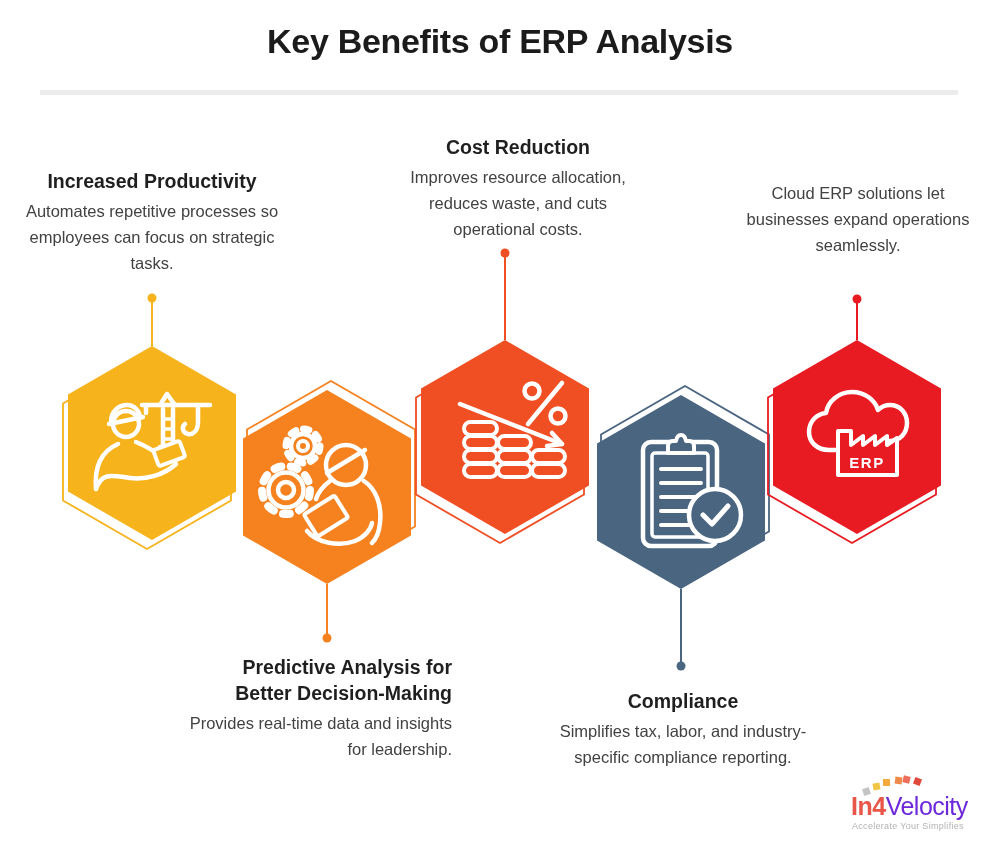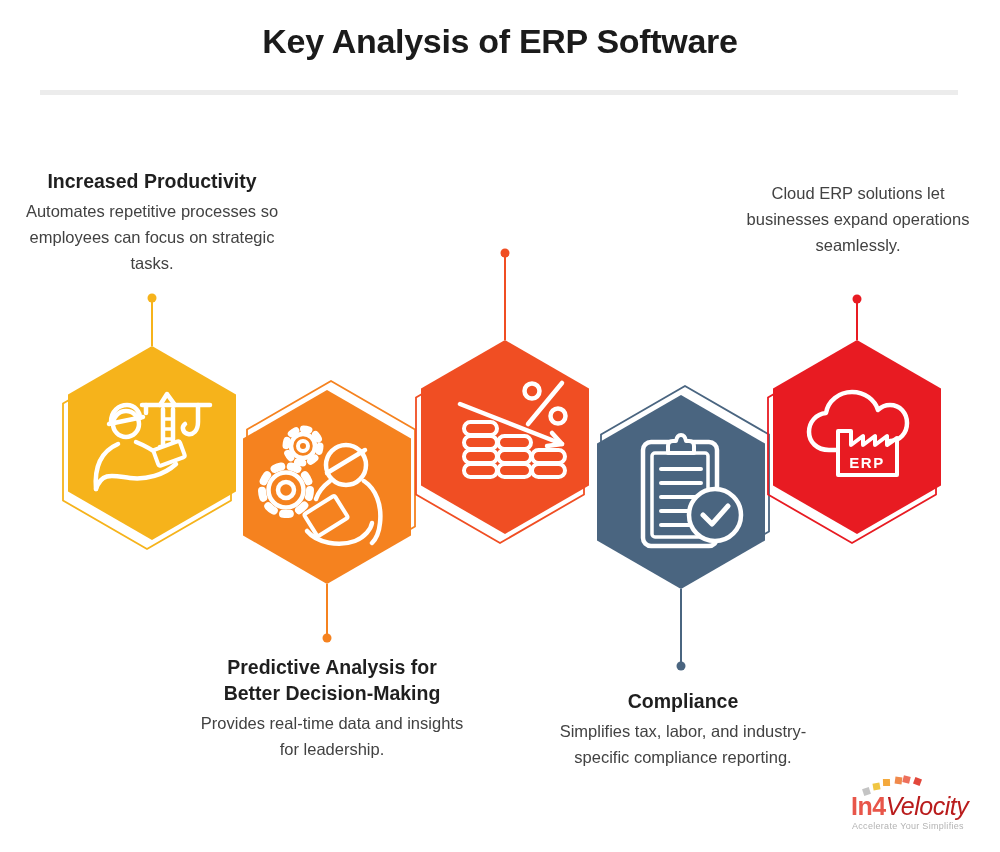--- a/index.html
+++ b/index.html
@@ -5,60 +5,62 @@
   html,body{margin:0;padding:0;background:#fff;}
   .canvas{position:relative;width:1000px;height:852px;background:#ffffff;
     font-family:"Liberation Sans",sans-serif;overflow:hidden;}
   .main-title{position:absolute;left:0;right:0;top:22px;margin:0;text-align:center;
     font-size:34px;font-weight:800;letter-spacing:-0.3px;color:#1b1b1b;}
   .divider{position:absolute;left:40px;top:90px;width:918px;height:5px;background:#ececec;}
   .tblock{position:absolute;text-align:center;}
   .tblock h2{margin:0;font-size:19.5px;font-weight:700;color:#1f1f1f;line-height:26px;}
   .tblock p{margin:4px 0 0 0;font-size:16.5px;color:#424242;line-height:26px;}
   #tb0{left:20px;top:168px;width:264px;}
-  #tb1{left:200px;top:654px;width:264px;}
+  #tb1{left:188px;top:654px;width:264px;text-align:right;}
   #tb2{left:386px;top:134px;width:264px;}
   #tb3{left:551px;top:680px;width:264px;margin-top:8px;}
   #tb4{left:734px;top:176px;width:248px;}
   .hexgroup{position:absolute;}
   #g0{left:52px;top:292px;}
   #g1{left:227px;top:380px;}
   #g2{left:405px;top:247px;}
   #g3{left:581px;top:385px;}
   #g4{left:757px;top:293px;}
   .logo{position:absolute;left:845px;top:772px;width:140px;height:64px;}
   .logo .sq{position:absolute;width:7px;height:7px;display:block;}
   .sq1{left:18px;top:16px;background:#C4C4C4;transform:rotate(-18deg);}
   .sq2{left:28px;top:11px;background:#F0C643;transform:rotate(-10deg);}
   .sq3{left:38px;top:7px;background:#F4A93C;transform:rotate(-2deg);}
   .sq4{left:50px;top:5px;width:5px;height:5px;background:#F08A4B;transform:rotate(8deg);}
   .sq5{left:58px;top:4px;background:#ED6F5B;transform:rotate(14deg);}
   .sq6{left:69px;top:6px;background:#E2473B;transform:rotate(20deg);}
   .logo-name{position:absolute;left:6px;top:20px;font-size:25px;letter-spacing:-0.5px;white-space:nowrap;}
   .logo-prefix{color:#E8564A;font-weight:700;}
-  .logo-suffix{color:#b91c1c;font-weight:400;font-style:italic;}
+  .logo-suffix{color:#6d28d9;font-weight:400;}
   .logo-tagline{position:absolute;left:7px;top:49px;font-size:9px;color:#B3B3B3;letter-spacing:0.3px;white-space:nowrap;}
 </style>
 </head>
 <body>
 
 <div class="canvas">
 
-  <h1 class="main-title">Key Analysis of ERP Software</h1>
+  <h1 class="main-title">Key Benefits of ERP Analysis</h1>
   <div class="divider"></div>
 
   <div class="tblock" id="tb0">
     <h2>Increased Productivity</h2>
     <p>Automates repetitive processes so employees can focus on strategic tasks.</p>
   </div>
   <div class="tblock" id="tb1">
     <h2>Predictive Analysis for Better Decision-Making</h2>
     <p>Provides real-time data and insights for leadership.</p>
   </div>
   <div class="tblock" id="tb2">
+    <h2>Cost Reduction</h2>
+    <p>Improves resource allocation, reduces waste, and cuts operational costs.</p>
   </div>
   <div class="tblock" id="tb3">
     <h2>Compliance</h2>
     <p>Simplifies tax, labor, and industry-specific compliance reporting.</p>
   </div>
   <div class="tblock" id="tb4">
     <p>Cloud ERP solutions let businesses expand operations seamlessly.</p>
   </div>
 
   <svg class="hexgroup" id="g0" width="200" height="262" viewBox="0 0 200 262">

